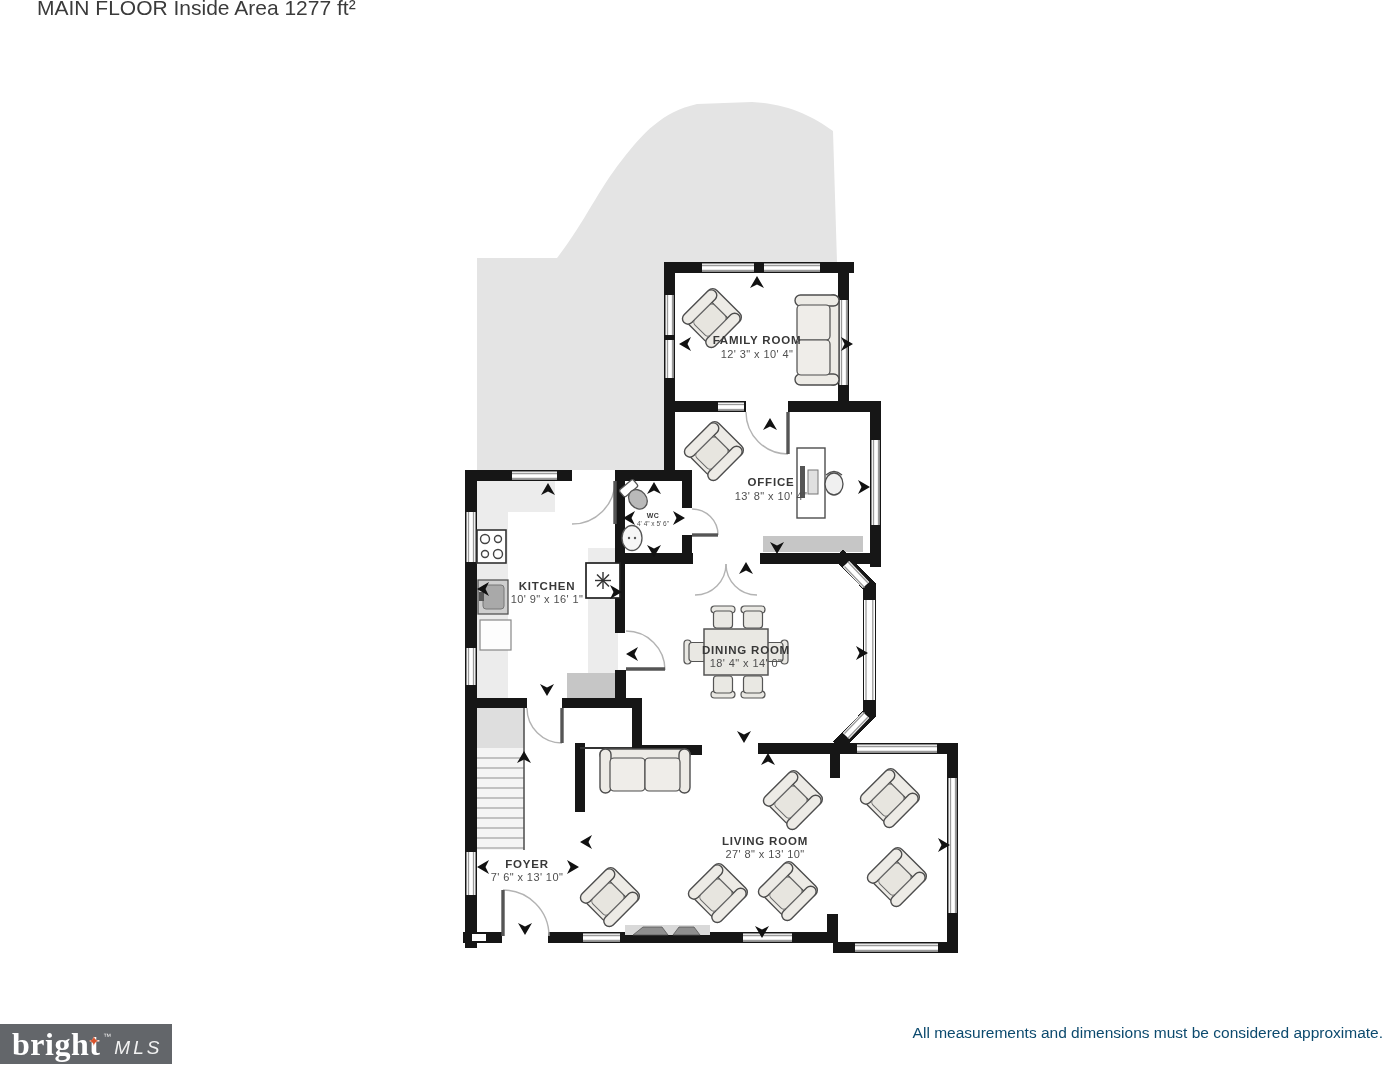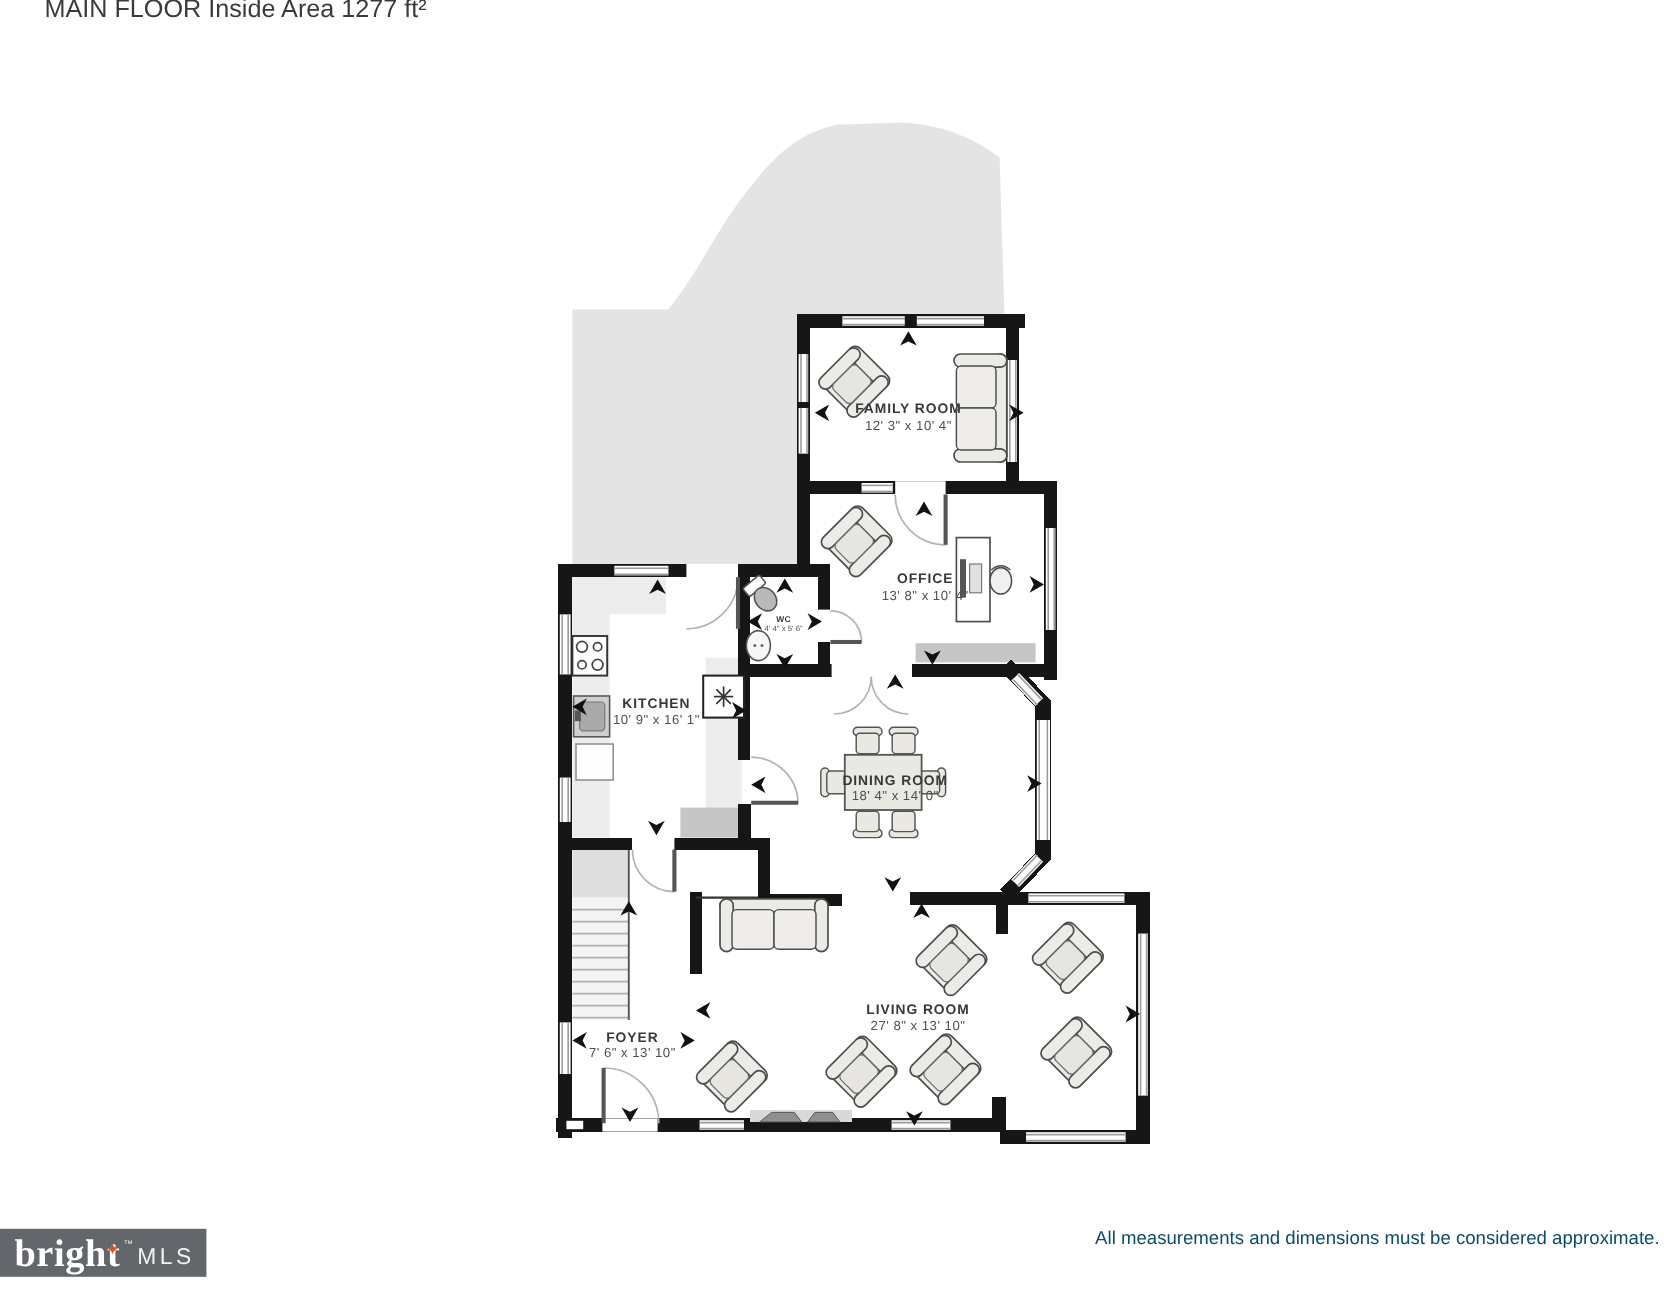--- a/index.html
+++ b/index.html
@@ -7,21 +7,21 @@
        font-family:"Liberation Sans",sans-serif;}
   .page-title{position:absolute;left:37px;top:-4px;font-size:21px;color:#3b3b3b;}
   .plan-svg{position:absolute;left:0;top:0;}
   .disclaimer{position:absolute;right:4px;top:1024px;font-size:15.5px;color:#0c4a6e;}
   .logo{position:absolute;left:0;top:1024px;width:172px;height:40px;background:#63666a;
         color:#fff;display:flex;align-items:center;padding-left:12px;box-sizing:border-box;}
   .logo .brand{font-family:"Liberation Serif",serif;font-weight:700;font-size:32px;
                letter-spacing:.5px;line-height:1;}
   .logo .star{position:absolute;left:88px;top:9px;color:#d9532c;font-size:14px;}
   .logo .tm{position:absolute;left:103px;top:8px;font-size:8px;color:#e8e8e8;}
-  .logo .mls{font-size:19px;letter-spacing:3px;color:#f2f2f2;margin-left:14px;margin-top:8px;}
+  .logo .mls{font-size:19px;letter-spacing:3px;color:#f2f2f2;margin-left:14px;margin-top:8px;font-style:italic;}
   svg text{font-family:"Liberation Sans",sans-serif;}
   .room-name{font-size:11.5px;font-weight:600;letter-spacing:.8px;fill:#383838;}
   .room-dim{font-size:11px;fill:#4f4f4f;letter-spacing:.4px;}
   .room-name-sm{font-size:7px;font-weight:700;letter-spacing:.3px;fill:#383838;}
   .room-dim-sm{font-size:6.5px;fill:#4f4f4f;}
 </style>
 </head>
 <body>
 
 <div class="page-title">MAIN FLOOR Inside Area 1277 ft²</div>

